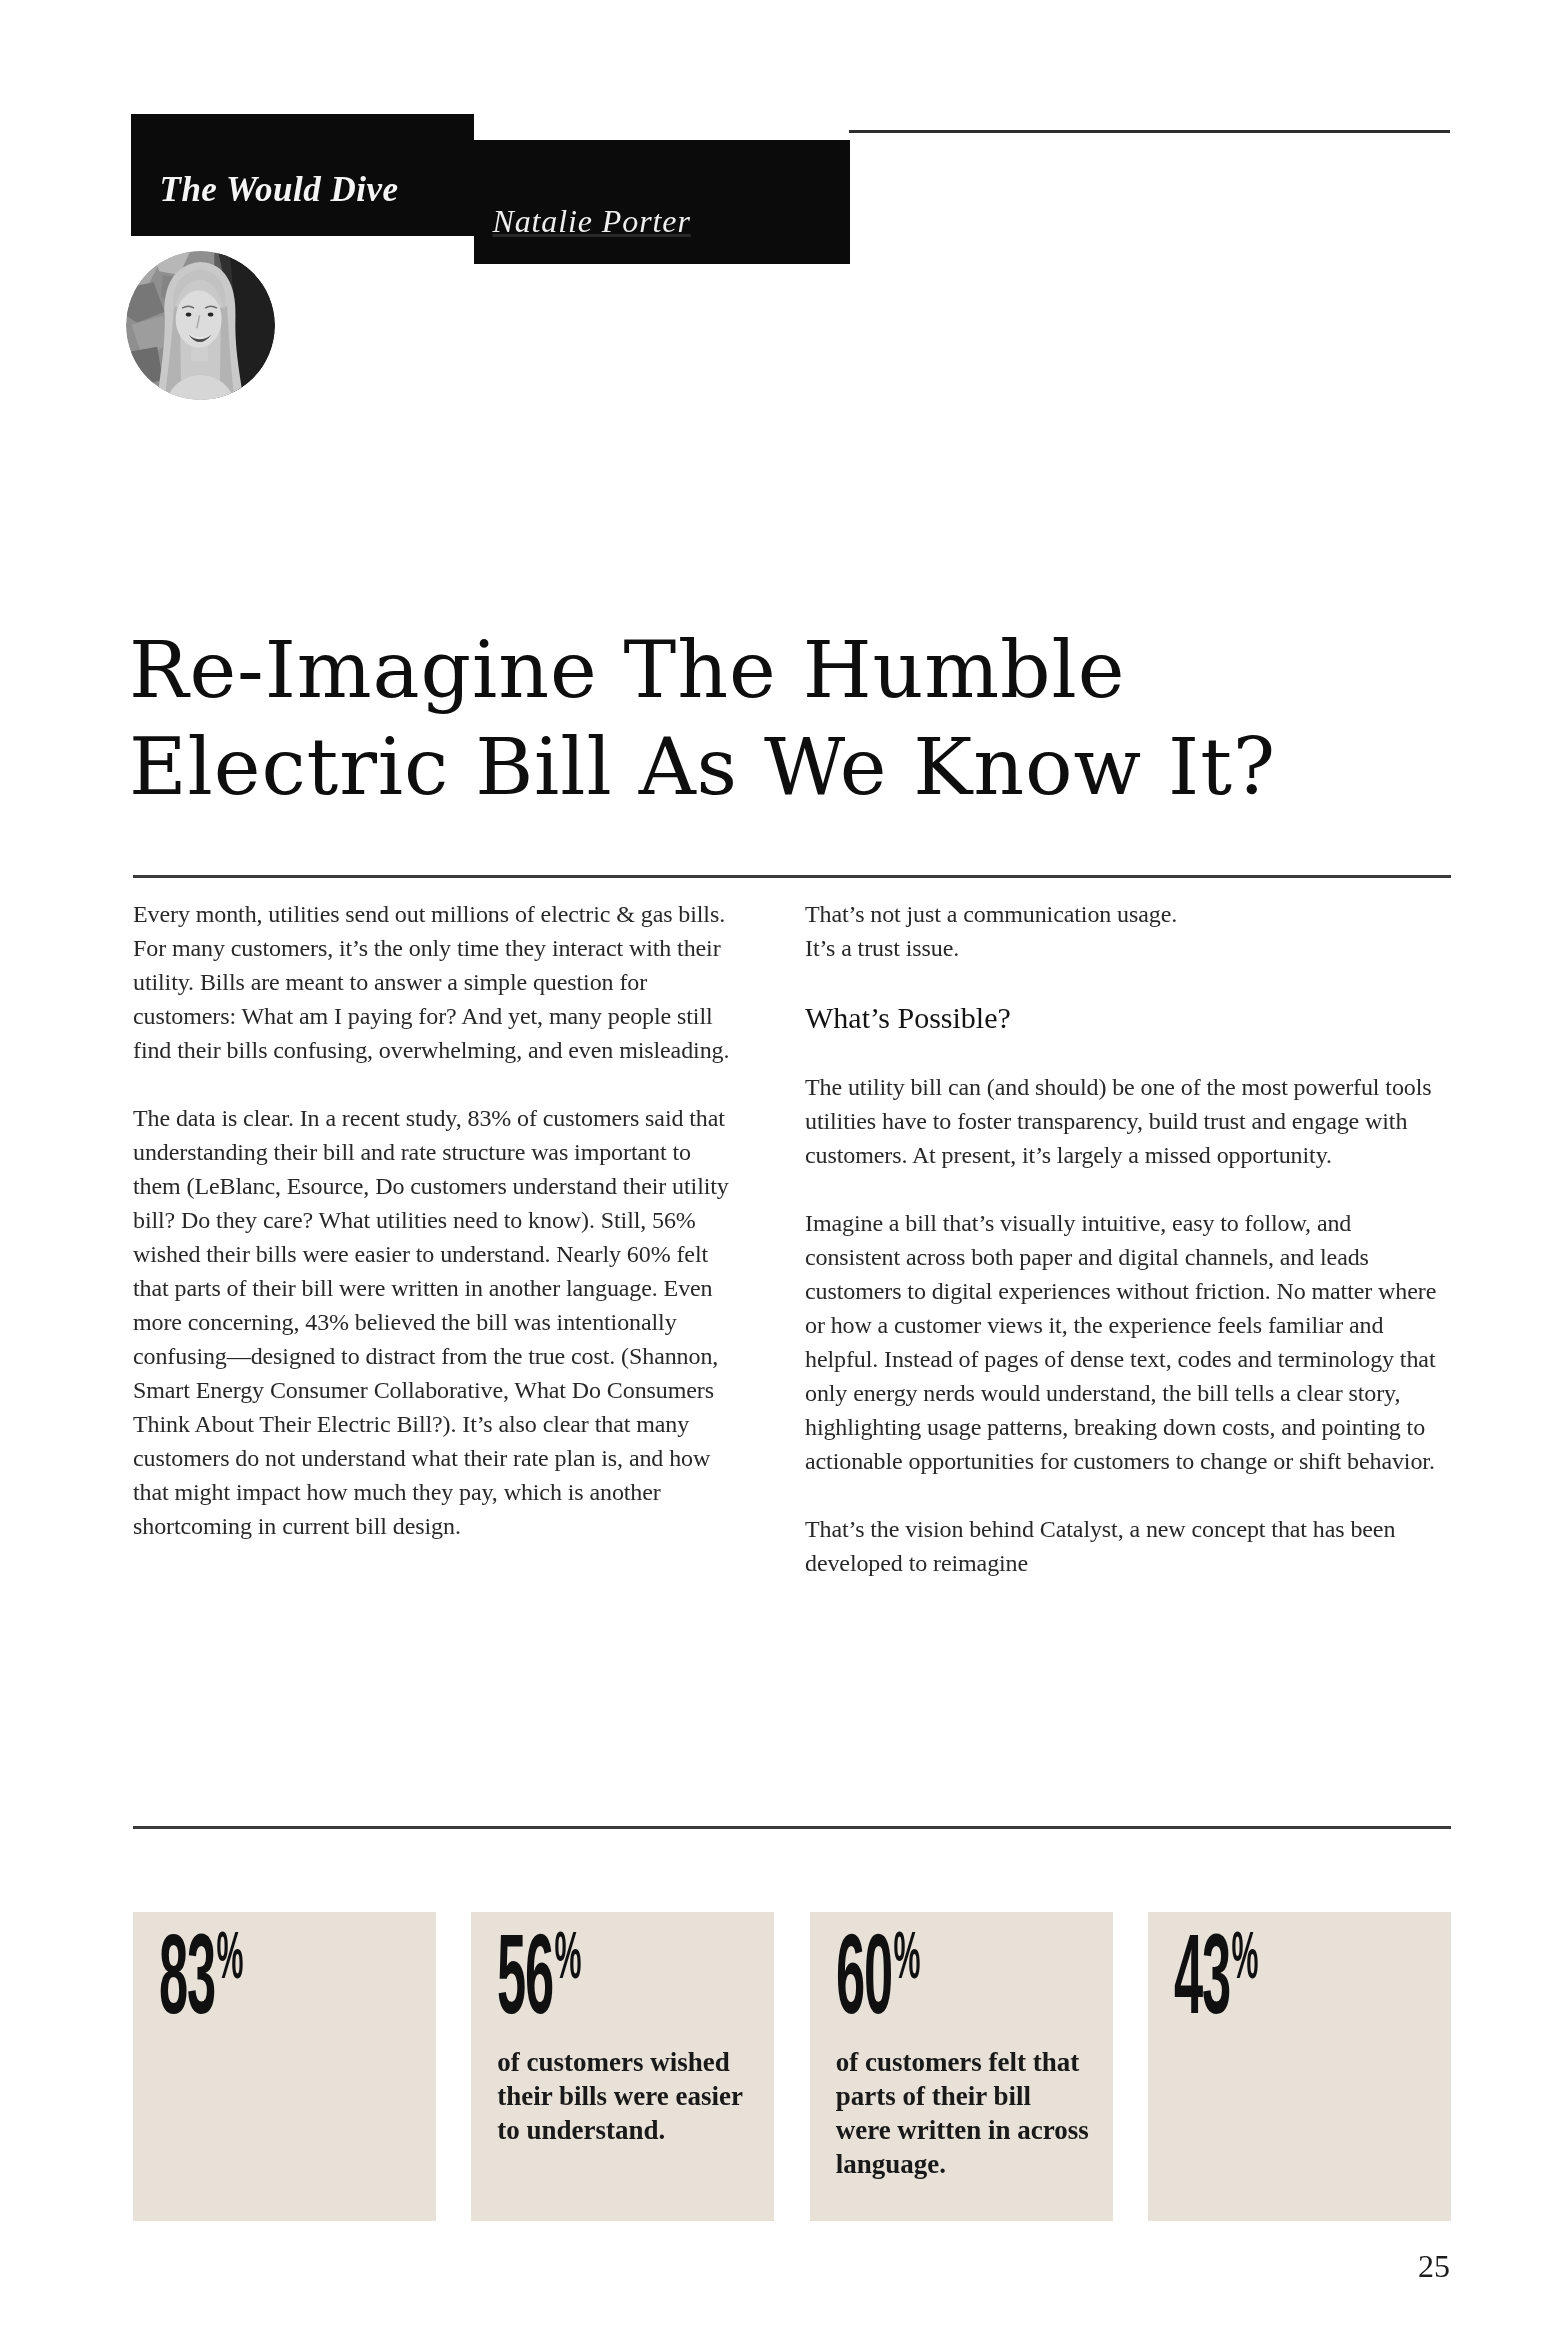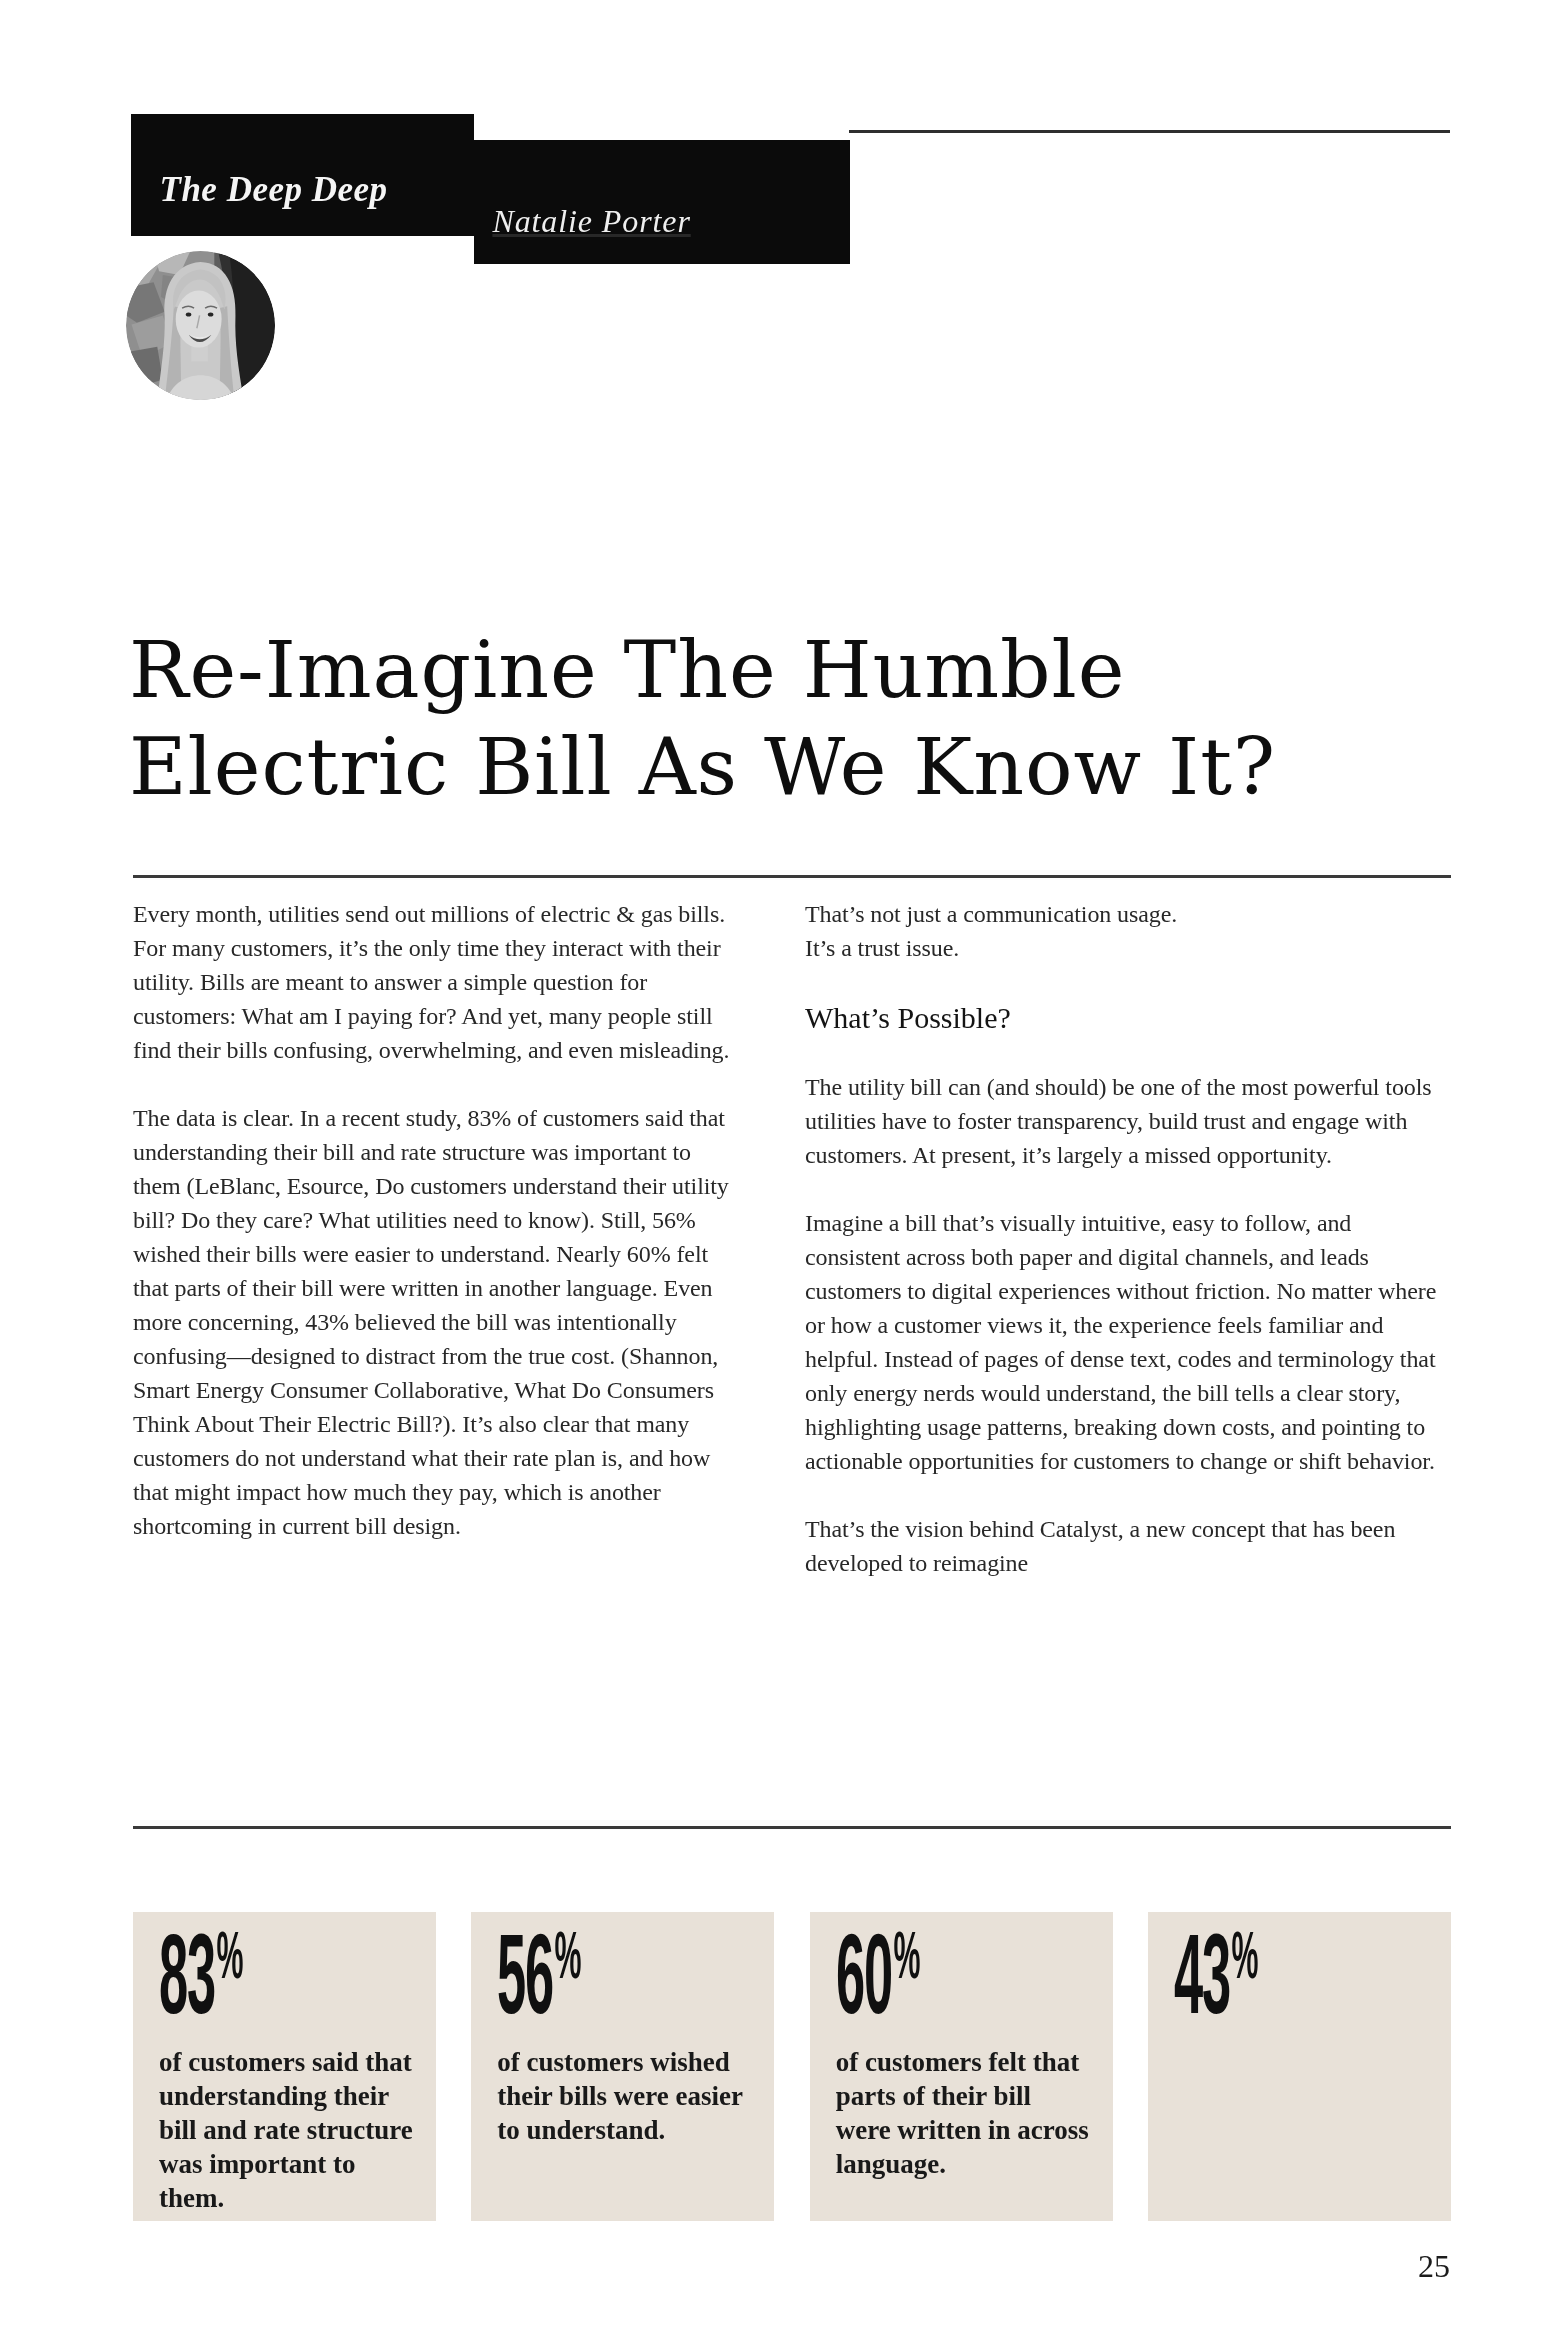--- a/index.html
+++ b/index.html
@@ -129,21 +129,21 @@
     font-family:"Liberation Serif", serif;
     font-size:32px; color:#1c1c1c;
   }
 </style>
 </head>
 <body>
 
 <div class="page">
 
   <div class="kicker-box">
-    <span>The Deep Deep</span>
+    <span>The Would Dive</span>
   </div>
   <div class="byline-box">
     <span>Natalie Porter</span>
   </div>
   <div class="header-rule"></div>
 
   <div class="portrait">
     <svg viewBox="0 0 162 162" xmlns="http://www.w3.org/2000/svg">
       <defs>
         <clipPath id="pclip">
@@ -208,21 +208,20 @@
   </div>
 
   <div class="rule rule-top-stats"></div>
 
   <div class="stats">
 
     <div class="stat-box">
       <div class="stat-figure">
         <span class="stat-scale"><span class="stat-value">83</span><span class="stat-unit">%</span></span>
       </div>
-      <div class="stat-caption">of customers said that understanding their bill and rate structure was important to them.</div>
     </div>
 
     <div class="stat-box">
       <div class="stat-figure">
         <span class="stat-scale"><span class="stat-value">56</span><span class="stat-unit">%</span></span>
       </div>
       <div class="stat-caption">of customers wished their bills were easier to understand.</div>
     </div>
 
     <div class="stat-box">

